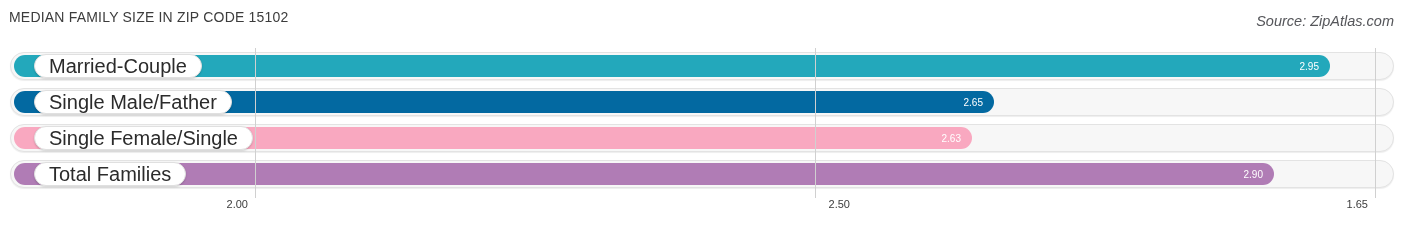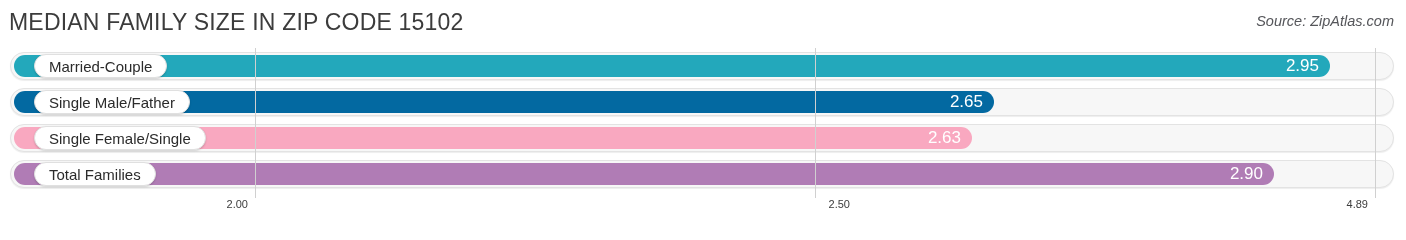--- a/index.html
+++ b/index.html
@@ -16,21 +16,21 @@
   .chart-root {
     position: relative;
     width: 1406px;
     height: 233px;
   }
   
   .chart-title {
     position: absolute;
     left: 9px;
     top: 9px;
-    font-size: 23px;
+    font-size: 14px;
     color: #3c3c3c;
     letter-spacing: 0.2px;
     white-space: nowrap;
   }
   .chart-source {
     position: absolute;
     right: 12px;
     top: 13px;
     font-size: 14.5px;
     font-style: italic;
@@ -90,42 +90,42 @@
     top: 3px;
     height: 22px;
     border-radius: 11px;
     box-sizing: border-box;
   }
   .bar-value {
     position: absolute;
     right: 11px;
     top: 50%;
     transform: translateY(-50%);
-    font-size: 17px;
+    font-size: 10px;
     color: #ffffff;
     white-space: nowrap;
   }
   .cat-pill {
     position: absolute;
     left: 24px;
     top: 2px;
     height: 24px;
     display: flex;
     align-items: center;
     padding: 0 14px;
     border-radius: 12px;
     background: #ffffff;
     border: 1px solid #e0e0e0;
     box-shadow: 0 1px 2px rgba(0,0,0,0.16);
     box-sizing: border-box;
     z-index: 4;
     white-space: nowrap;
   }
   .cat-pill-label {
-    font-size: 15px;
+    font-size: 20px;
     color: #2b2b2b;
     white-space: nowrap;
   }
   
   .axis {
     position: absolute;
     left: 0;
     top: 198px;
     width: 1406px;
     height: 35px;
@@ -190,16 +190,16 @@
     <div class="gridlines">
         <div class="gridline" style="left: 255px;"></div>
         <div class="gridline" style="left: 815px;"></div>
         <div class="gridline" style="left: 1375px;"></div>
       </div>
   </div>
 
   <div class="axis">
       <div class="axis-tick" style="left: 255px;">2.00</div>
       <div class="axis-tick" style="left: 857px;">2.50</div>
-      <div class="axis-tick" style="left: 1375px;">4.89</div>
+      <div class="axis-tick" style="left: 1375px;">1.65</div>
     </div>
 
 </div>
 
 </body></html>

